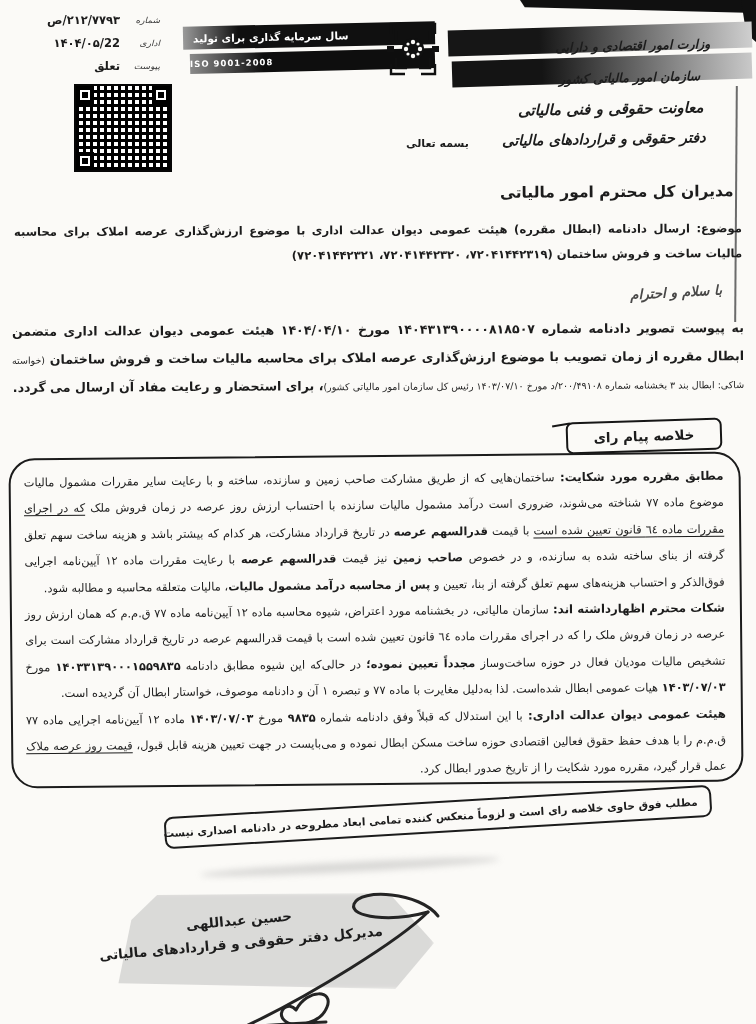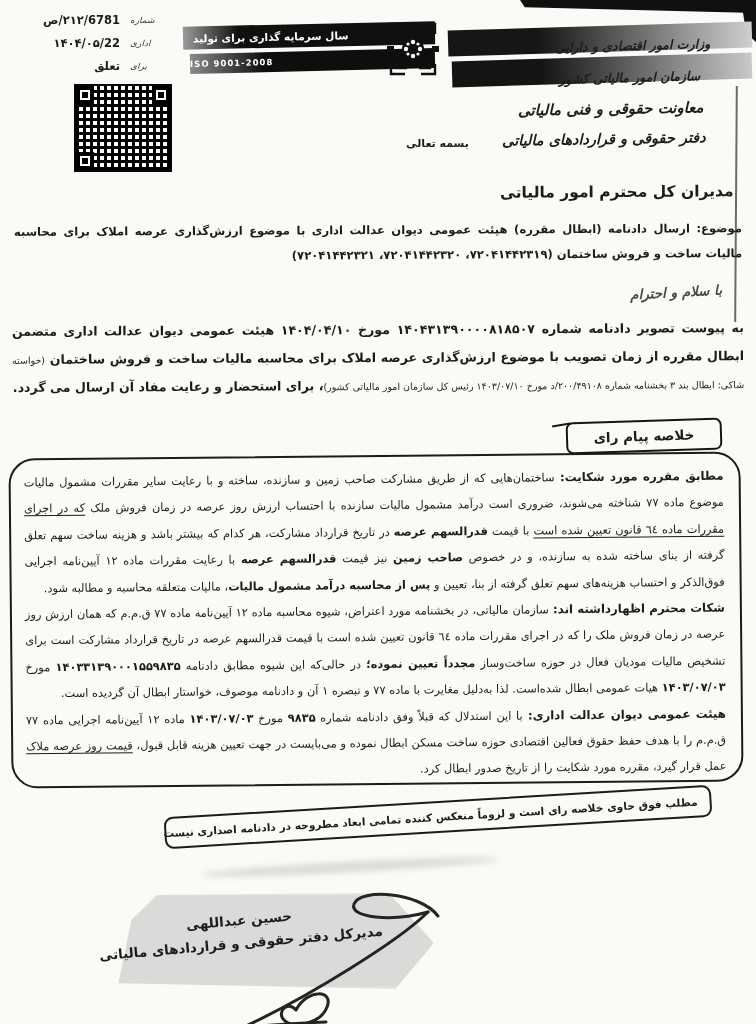--- a/index.html
+++ b/index.html
@@ -12,21 +12,21 @@
   .abs{position:absolute;}
   
   .artifact-top{left:520px;top:0;width:236px;height:13px;background:#101010;
     clip-path:polygon(0 0,100% 0,100% 100%,2% 55%);}
   .artifact-corner{right:0;top:0;width:15px;height:42px;background:#101010;
     clip-path:polygon(0 0,100% 0,100% 100%,35% 80%);}
   .scan-border{left:735px;top:86px;width:2px;height:236px;background:#6b6b6b;transform:rotate(.4deg);}
   
   .meta{left:10px;top:8px;width:150px;text-align:left;direction:rtl;}
   .meta .row{display:flex;justify-content:flex-start;gap:10px;height:23px;align-items:center;flex-direction:row;}
-  .meta .lbl{font-size:9px;color:#3a3a3a;font-style:italic;transform:scaleY(.9);width:30px;text-align:left;}
+  .meta .lbl{font-size:9px;color:#3a3a3a;font-style:italic;transform:scaleY(.9);width:30px;text-align:right;}
   .meta .val{font-weight:bold;font-size:11.5px;letter-spacing:.5px;}
   
   .qr{left:76px;top:86px;width:94px;height:84px;background:
       repeating-linear-gradient(0deg,#000 0 3px,transparent 3px 7px),
       repeating-linear-gradient(90deg,#000 0 3px,#f4f4f4 3px 7px);
       outline:2px solid #111;filter:contrast(1.1);}
   .qr .finder{position:absolute;width:18px;height:18px;border:4px solid #000;background:#fff;box-sizing:border-box;}
   .qr .finder::after{content:"";position:absolute;inset:2px;background:#000;}
   .qr .f1{left:0;top:0}.qr .f2{right:0;top:0}.qr .f3{left:0;bottom:0}
   
@@ -86,28 +86,28 @@
 </head>
 <body>
 
 <div class="abs artifact-top"></div>
 <div class="abs artifact-corner"></div>
 <div class="abs scan-border"></div>
 
 <div class="abs meta">
   <div class="row">
     <span class="lbl">شماره</span>
-    <span class="val">۲۱۲/6781/ص</span>
+    <span class="val">۲۱۲/۷۷۹۳/ص</span>
   </div>
   <div class="row">
     <span class="lbl">اداری</span>
     <span class="val">۱۴۰۴/۰۵/22</span>
   </div>
   <div class="row">
-    <span class="lbl">برای</span>
+    <span class="lbl">پیوست</span>
     <span class="val">تعلق</span>
   </div>
 </div>
 
 <div class="abs qr">
   <span class="finder f1"></span>
   <span class="finder f2"></span>
   <span class="finder f3"></span>
 </div>
 

